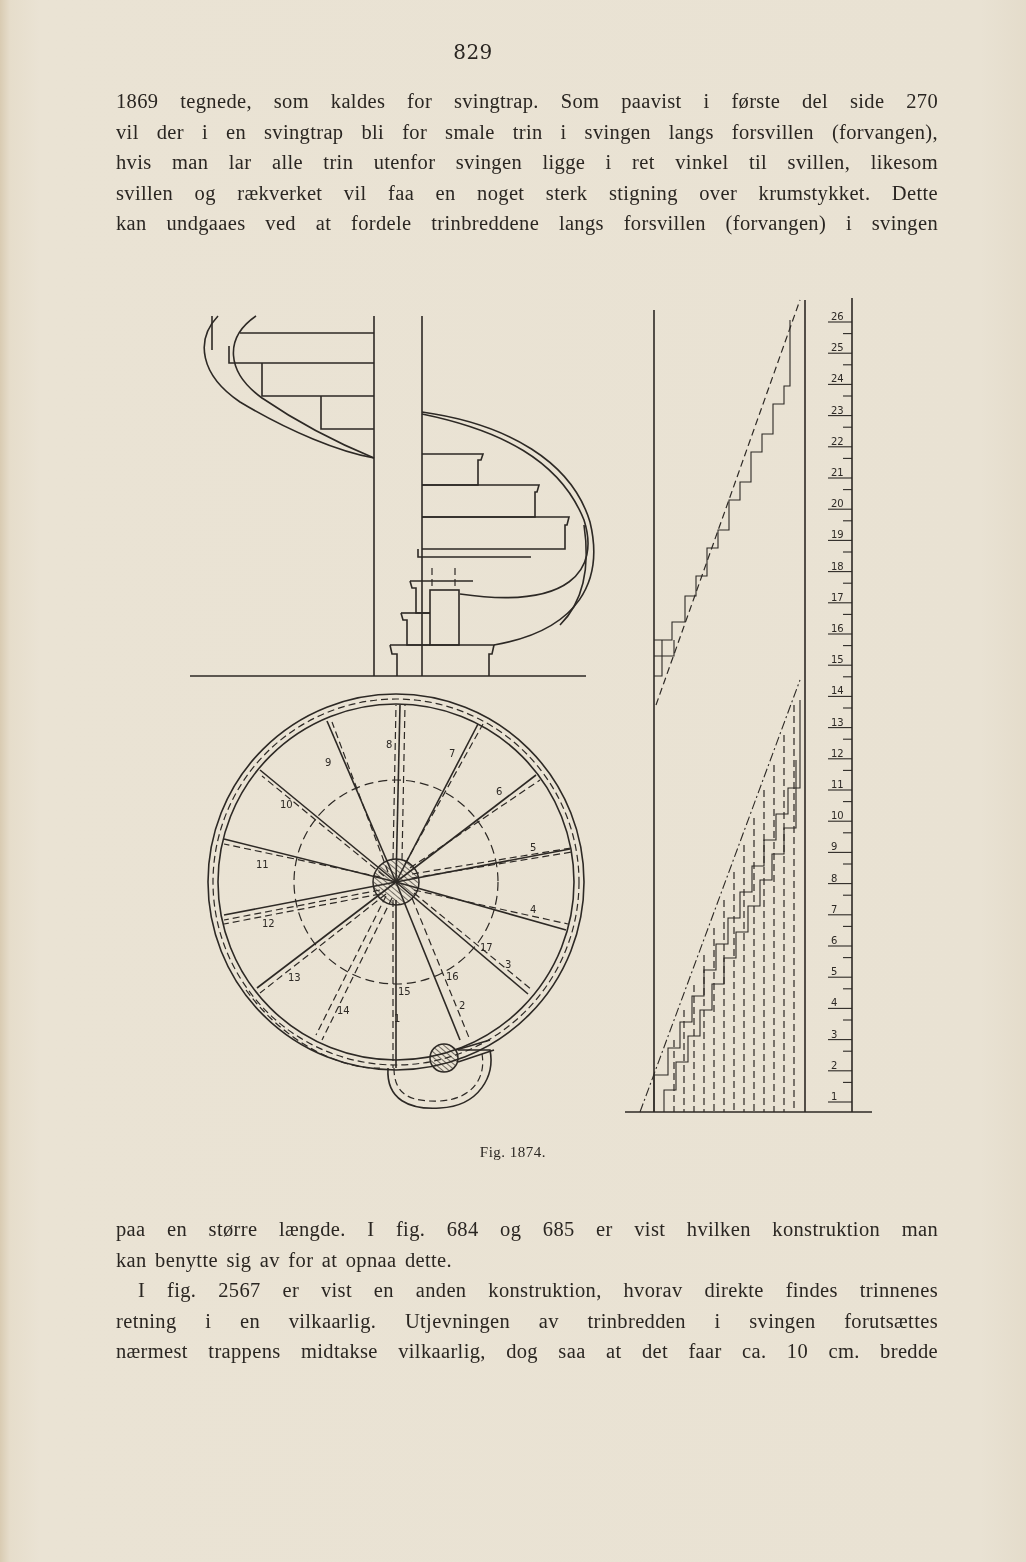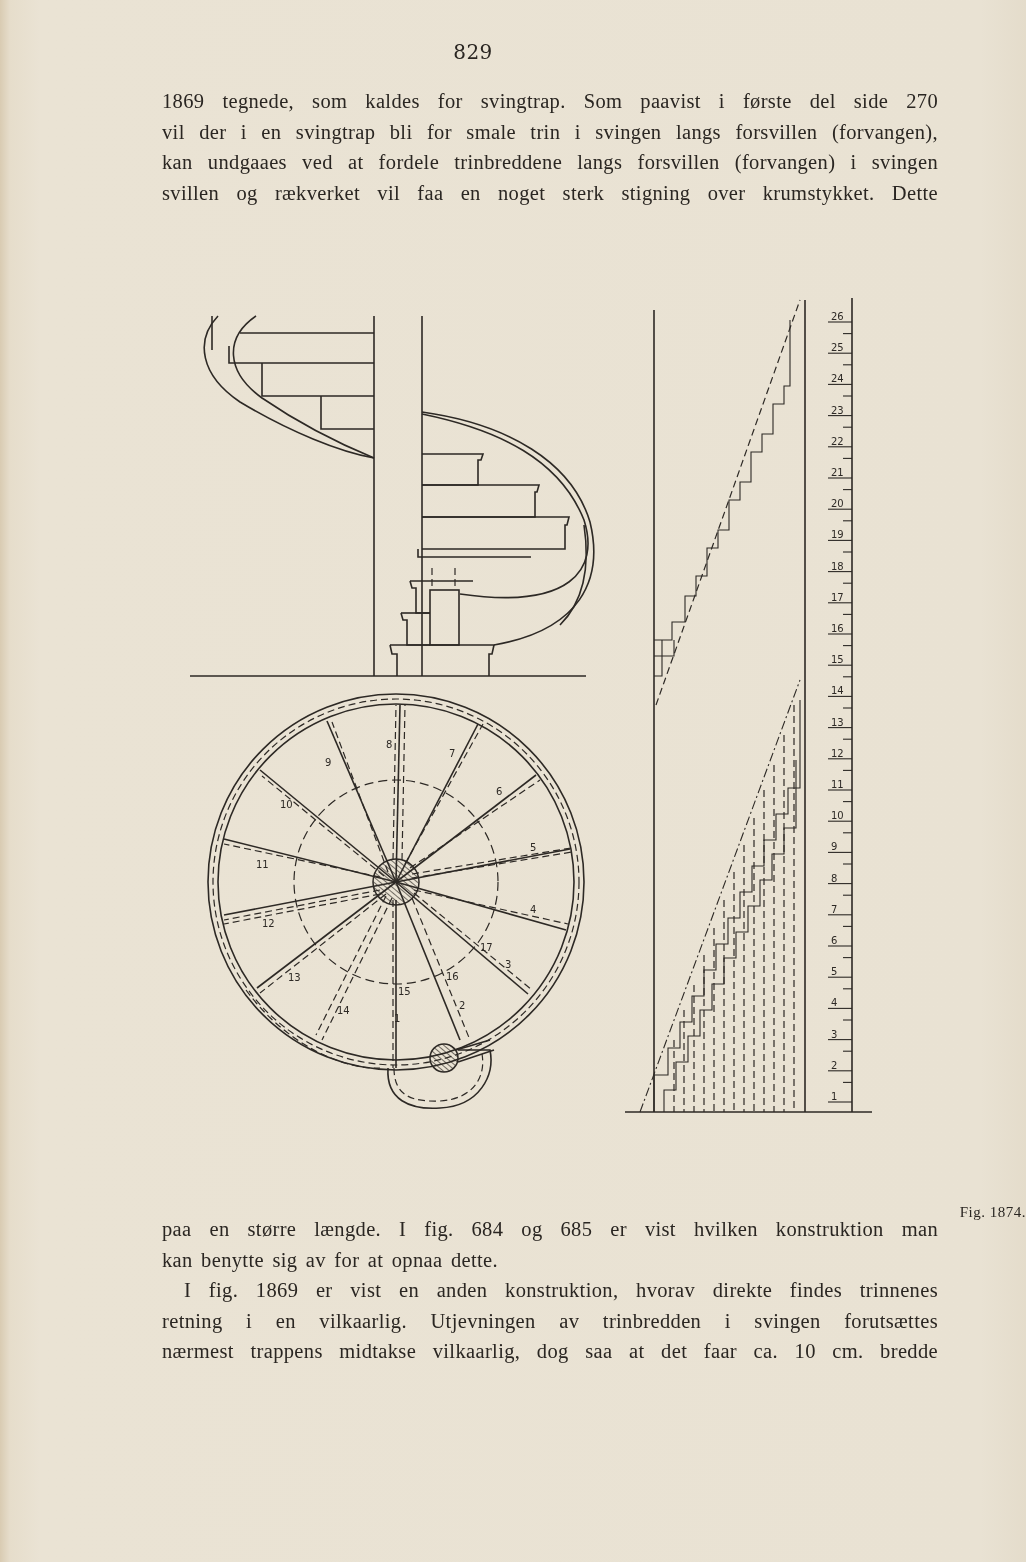--- a/index.html
+++ b/index.html
@@ -13,47 +13,48 @@
   .page-number {
     position: absolute; top: 40px; left: 0; width: 946px; text-align: center;
     font-size: 20px; letter-spacing: 0.5px;
   }
   .para {
     position: absolute; left: 116px; width: 822px;
     font-size: 20.5px; line-height: 30.5px; text-align: justify;
     font-family: "Liberation Serif", "DejaVu Serif", serif;
     letter-spacing: 0.35px; word-spacing: 3px;
   }
-  .para .line { display: block; text-align-last: justify; white-space: nowrap; overflow: visible; margin-left: 46px; }
+  .para .line { display: block; text-align-last: justify; white-space: nowrap; overflow: visible; }
   .para .line.last { text-align-last: left; }
   .para .indent { padding-left: 22px; }
   #top-text { top: 86px; }
   #bottom-text { top: 1214px; }
   .caption {
-    position: absolute; top: 1204px; left: 0; width: 1026px; text-align: right;
+    position: absolute; top: 1144px; left: 0; width: 1026px; text-align: center;
     font-size: 15px; font-family: "Liberation Serif", "DejaVu Serif", serif; letter-spacing: 0.5px;
   }
   svg.figure { position: absolute; left: 0; top: 0; }
   .ink { stroke: #2d2925; fill: none; stroke-width: 1.6; }
   .ink-thin { stroke: #2d2925; fill: none; stroke-width: 1.1; }
   .dash { stroke: #2d2925; fill: none; stroke-width: 1.2; stroke-dasharray: 7 4; }
   .dashdot { stroke: #2d2925; fill: none; stroke-width: 1.1; stroke-dasharray: 9 3 2 3; }
   .lbl { font-family: "DejaVu Sans", sans-serif; font-size: 10px; fill: #2d2925; }
   .scale-lbl { font-family: "DejaVu Sans", sans-serif; font-size: 10px; fill: #2d2925; }
 </style>
 </head>
 <body>
 
 <div class="page-number">829</div>
 
 <div class="para" id="top-text">
   <span class="line">1869 tegnede, som kaldes for svingtrap.  Som paavist i første del side 270</span>
   <span class="line">vil der i en svingtrap bli for smale trin i svingen langs forsvillen (forvangen),</span>
+  <span class="line">hvis man lar alle trin utenfor svingen ligge i ret vinkel til svillen, likesom</span>
+  <span class="line">svillen og rækverket vil faa en noget sterk stigning over krumstykket.  Dette</span>
   <span class="line">kan undgaaes ved at fordele trinbreddene langs forsvillen (forvangen) i svingen</span>
-  <span class="line">svillen og rækverket vil faa en noget sterk stigning over krumstykket.  Dette</span>
 </div>
 
 <svg class="figure" width="1026" height="1562" viewBox="0 0 1026 1562" xmlns="http://www.w3.org/2000/svg">
   <defs>
     <pattern id="hatch" patternUnits="userSpaceOnUse" width="4" height="4" patternTransform="rotate(-50)">
       <line x1="0" y1="0" x2="0" y2="4" stroke="#2d2925" stroke-width="1.3"></line>
     </pattern>
   </defs>
 
   <g>
@@ -275,16 +276,16 @@
         <line class="ink-thin" x1="828" x2="852" y1="1102" y2="1102"></line>
       </g>
   </g>
 </svg>
 
 <div class="caption">Fig. 1874.</div>
 
 <div class="para" id="bottom-text">
   <span class="line">paa en større længde.  I fig. 684 og 685 er vist hvilken konstruktion man</span>
   <span class="line last">kan benytte sig av for at opnaa dette.</span>
-  <span class="line indent">I fig. 1869 er vist en anden konstruktion, hvorav direkte findes trinnenes</span>
+  <span class="line indent">I fig. 2567 er vist en anden konstruktion, hvorav direkte findes trinnenes</span>
   <span class="line">retning i en vilkaarlig.  Utjevningen av trinbredden i svingen forutsættes</span>
   <span class="line">nærmest trappens midtakse vilkaarlig, dog saa at det faar ca. 10 cm. bredde</span>
 </div>
 
 </body></html>

